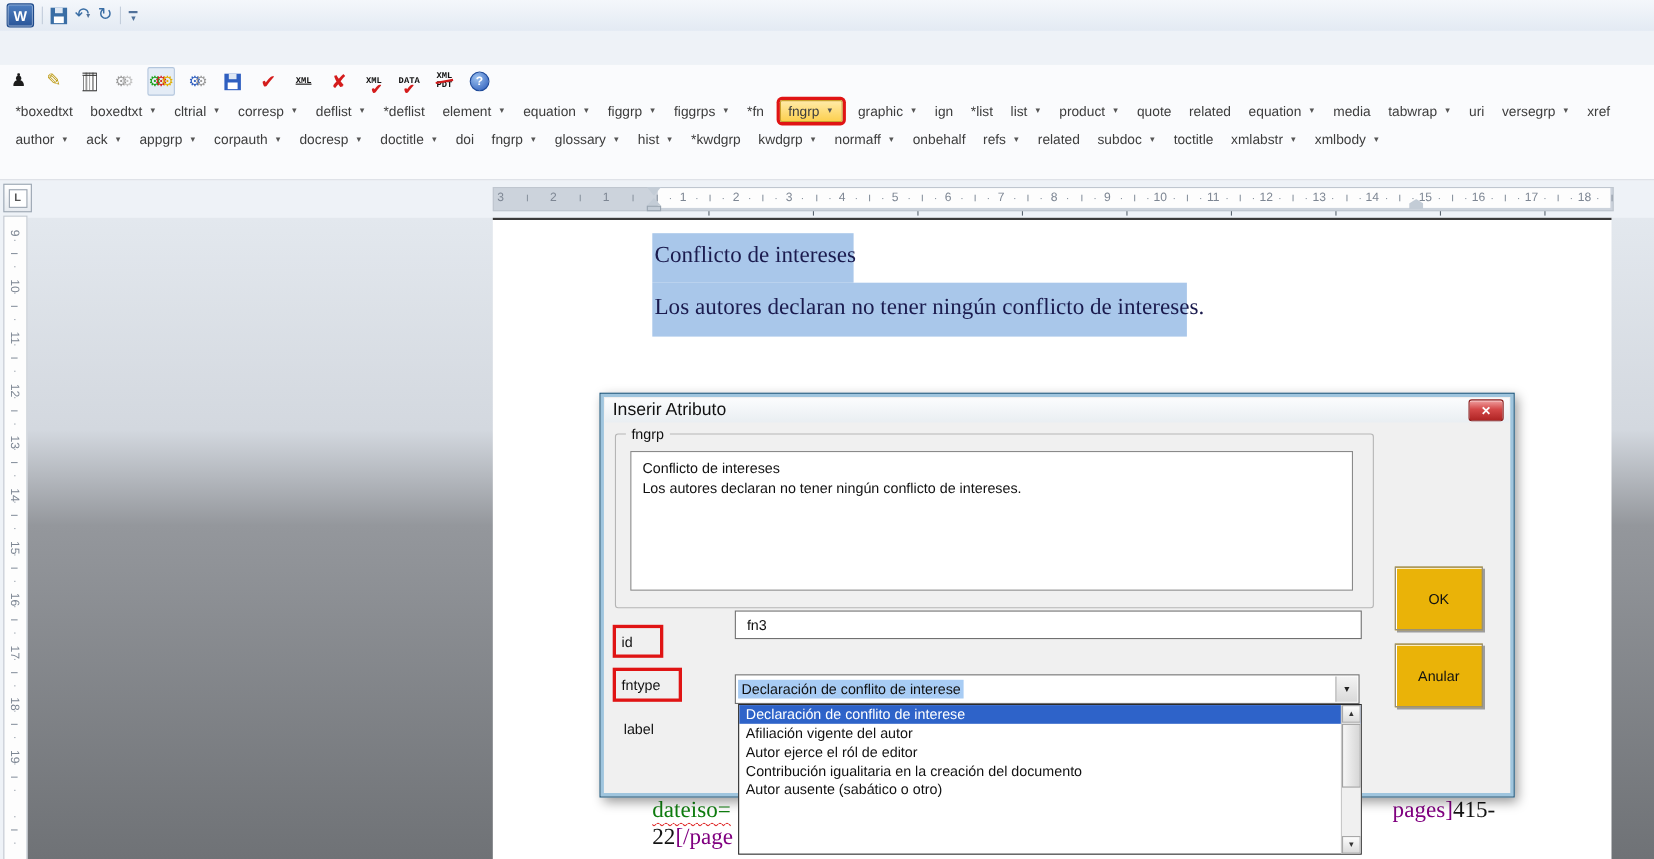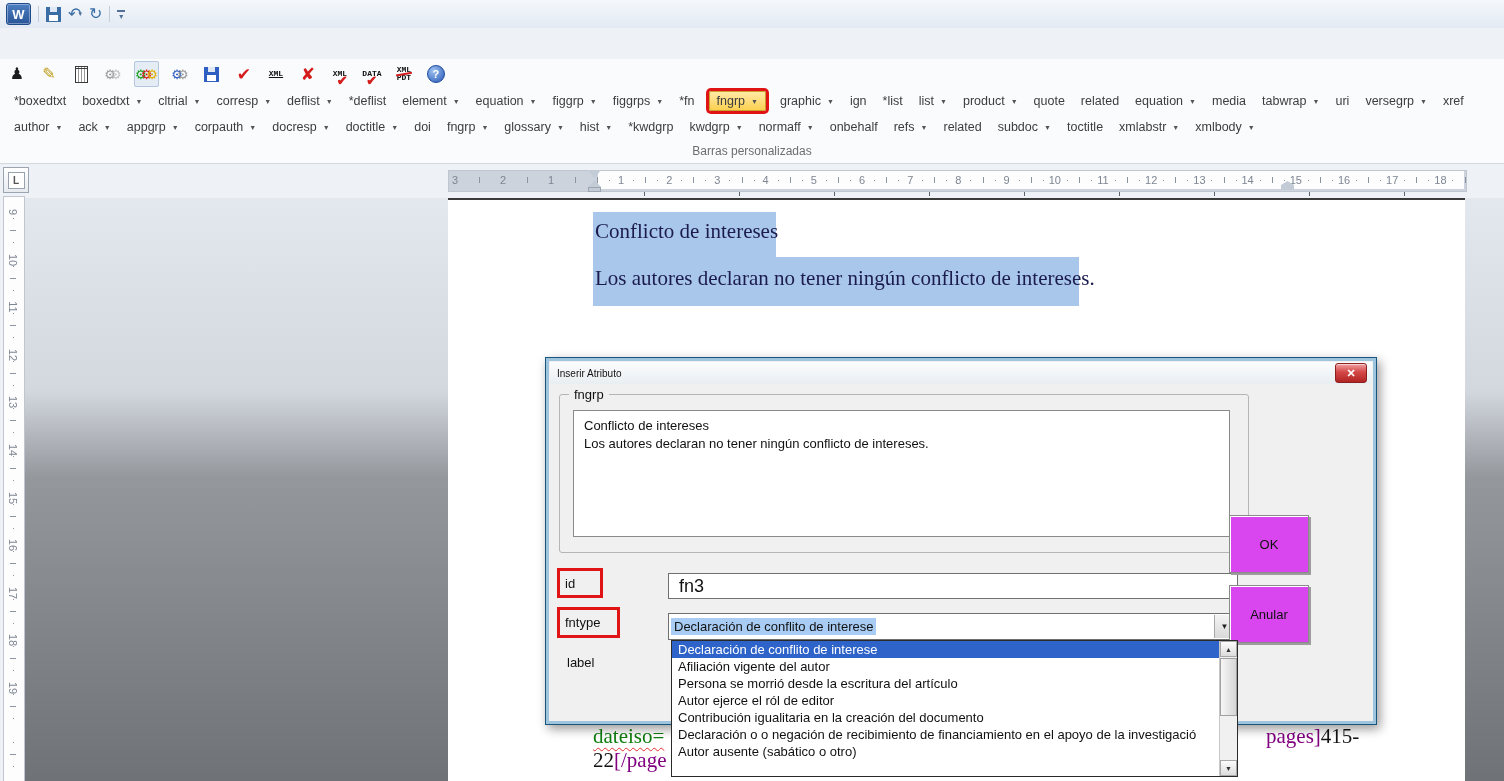--- a/index.html
+++ b/index.html
@@ -81,34 +81,34 @@
   #dl2{left:595px;top:266px}
   .botline{position:absolute;font-family:"Liberation Serif",serif;font-size:21px;color:#141414;z-index:4;white-space:nowrap}
   #bl1a{left:593px;top:724px}
   #bl1b{left:1266px;top:724px}
   #bl2{left:593px;top:748px}
   .grn{color:#0f7d0f;text-decoration:underline wavy #e03030 1px;text-underline-offset:4px;text-decoration-skip-ink:none}
   .tagp{color:#800080}
 
   
   .dialog{position:absolute;left:545px;top:357px;width:830px;height:366px;background:#f0f0f0;border:1px solid #17557d;box-shadow:inset 0 0 0 3px #9fc5de,3px 4px 10px rgba(0,0,0,.4);z-index:10}
-  .dlgtitle{position:absolute;left:4px;top:4px;right:4px;height:22px;background:linear-gradient(#fbfcfd,#e9eef2);display:flex;align-items:center;padding-left:7px;font-size:10px;color:#111}
+  .dlgtitle{position:absolute;left:4px;top:4px;right:4px;height:22px;background:linear-gradient(#fbfcfd,#e9eef2);display:flex;align-items:center;padding-left:7px;font-size:16px;color:#111}
   .dlgclose{position:absolute;right:9px;top:5px;width:30px;height:18px;background:linear-gradient(#f0a0a0,#d44848 45%,#b02424);border:1px solid #8c1f1f;border-radius:3px;color:#fff;font-size:11px;font-weight:bold;display:flex;align-items:center;justify-content:center;box-shadow:inset 0 1px 0 rgba(255,255,255,.55)}
   .groupbox{position:absolute;left:13px;top:36px;width:688px;height:157px;border:1px solid #b5b5b5;border-radius:3px}
   .gblabel{position:absolute;left:9px;top:-8px;background:#f0f0f0;padding:0 5px;font-size:13px;color:#111}
   .gbtext{position:absolute;left:13px;top:15px;width:645px;height:119px;background:#fff;border:1px solid #8a8a8a;padding:6px 0 0 10px;font-size:13px;color:#111;line-height:18px}
   .redlabel{position:absolute;border:3px solid #e01414;font-size:13px;color:#111;display:flex;align-items:center;padding-left:5px;background:#f0f0f0;box-sizing:border-box}
   #lbl-id{left:11px;top:210px;width:46px;height:30px}
   #lbl-fntype{left:11px;top:249px;width:63px;height:31px}
-  .txtinput{position:absolute;left:122px;top:215px;width:558px;height:24px;border:1px solid #707070;background:#fff;font-size:18px;padding:0 0 0 10px;font-family:"Liberation Sans",sans-serif;color:#111}
+  .txtinput{position:absolute;left:122px;top:197px;width:558px;height:24px;border:1px solid #707070;background:#fff;font-size:13px;padding:0 0 0 10px;font-family:"Liberation Sans",sans-serif;color:#111}
   .combo{position:absolute;left:122px;top:255px;width:566px;height:25px;border:1px solid #707070;background:#fff;display:flex;align-items:center}
   .combosel{margin-left:2px;background:#a8ccf4;padding:1px 3px;font-size:13px;color:#111;white-space:nowrap}
   .comboarr{position:absolute;right:1px;top:1px;bottom:1px;width:19px;background:linear-gradient(#f4f4f4,#d9d9d9);border-left:1px solid #a8a8a8;display:flex;align-items:center;justify-content:center;font-size:8px;color:#222}
   .lblplain{position:absolute;left:21px;top:297px;font-size:13px;color:#111}
-  .dlgbtn{position:absolute;left:683px;width:78px;height:56px;background:#d946ef;border:1px solid #8a8a8a;box-shadow:2px 2px 0 #9c9c9c,inset 1px 1px 0 #fff;font-size:13px;color:#111;display:flex;align-items:center;justify-content:center}
+  .dlgbtn{position:absolute;left:722px;width:78px;height:56px;background:#eab308;border:1px solid #8a8a8a;box-shadow:2px 2px 0 #9c9c9c,inset 1px 1px 0 #fff;font-size:13px;color:#111;display:flex;align-items:center;justify-content:center}
   #btn-ok{top:157px}
   #btn-anular{top:227px}
 
   
   .ddlist{position:absolute;left:671px;top:640px;width:567px;height:137px;background:#fff;border:1px solid #2a2a2a;overflow:hidden;z-index:30;box-sizing:border-box}
   .ddopt{height:17px;line-height:17px;font-size:13px;color:#111;padding:0 18px 0 6px;white-space:nowrap;overflow:hidden}
   .ddopt.sel{background:#2e63c9;color:#fff}
   .ddsb{position:absolute;right:0;top:0;bottom:0;width:17px;background:#f0f0f0;border-left:1px solid #c8c8c8}
   .sbbtn{position:absolute;left:0;right:0;height:16px;background:linear-gradient(#fdfdfd,#dcdcdc);border:1px solid #a8a8a8;display:flex;align-items:center;justify-content:center;font-size:7px;color:#333;box-sizing:border-box}
   .sbup{top:0}
@@ -357,21 +357,20 @@
         </span>
         <span class="rbtn">
           <span>xmlabstr</span>
           <span class="arr">▼</span>
         </span>
         <span class="rbtn">
           <span>xmlbody</span>
           <span class="arr">▼</span>
         </span>
       </div>
-    <div class="grouplabel">Barras personalizadas</div>
   </div>
 
   <div class="rulerrow"></div>
   <div class="tabsel">
     <div class="inner">L</div>
   </div>
   <div class="hruler">
     <div class="textseg"></div>
   <span class="rulnum" style="left: 6px;">3</span>
       <span class="rulnum" style="left: 54px;">2</span>
@@ -558,24 +557,22 @@
     <div class="lblplain">label</div>
 
     <div class="dlgbtn" id="btn-ok">OK</div>
     <div class="dlgbtn" id="btn-anular">Anular</div>
   </div>
 
   <div class="ddlist">
     <div id="ddopts">
         <div class="ddopt sel">Declaración de conflito de interese</div>
         <div class="ddopt">Afiliación vigente del autor</div>
-        <div class="ddopt">Persona se morrió desde la escritura del artículo</div>
         <div class="ddopt">Autor ejerce el ról de editor</div>
         <div class="ddopt">Contribución igualitaria en la creación del documento</div>
-        <div class="ddopt">Declaración o o negación de recibimiento de financiamiento en el apoyo de la investigació</div>
         <div class="ddopt">Autor ausente (sabático o otro)</div>
       </div>
     <div class="ddsb">
       <div class="sbbtn sbup">▲</div>
       <div class="sbthumb"></div>
       <div class="sbbtn sbdn">▼</div>
     </div>
   </div>
 
 </div>

